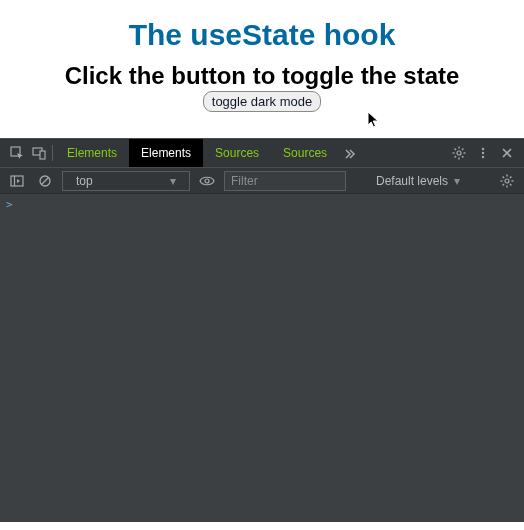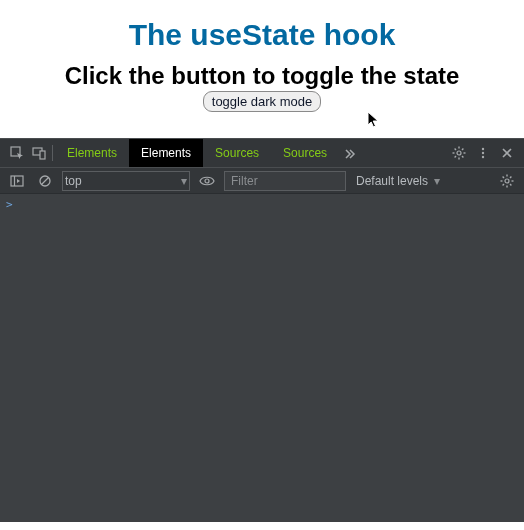--- a/index.html
+++ b/index.html
@@ -14,26 +14,26 @@
   .devtools { width: 100%; border-top: 1px solid #4a4d50; font-family: "Helvetica Neue", Arial, sans-serif; color: #b7bbbf; font-size: 12px; }
   .dt-tabbar { background: #333639; height: 28px; display: flex; align-items: stretch; padding-left: 6px; }
   .dt-icon-btn { width: 22px; display: flex; align-items: center; justify-content: center; color: #a5a8ab; cursor: pointer; }
   .dt-icon-btn svg { display: block; }
   .dt-tab { padding: 0 12px; display: flex; align-items: center; color: #84cc16; cursor: pointer; }
   .dt-tab.active { background: #000; color: #fff; }
   .dt-spacer { flex: 1; }
   .dt-tabbar-right { display: flex; align-items: center; padding-right: 6px; gap: 2px; }
 
   .dt-toolbar { background: #333639; height: 27px; display: flex; align-items: center; border-top: 1px solid #4a4d50; border-bottom: 1px solid #2a2d30; padding: 0 6px; gap: 6px; }
-  .ctx-select { background: #333639; border: 1px solid #5a5d60; color: #b7bbbf; height: 20px; width: 128px; display: flex; align-items: center; justify-content: space-between; padding: 0 2px; cursor: pointer; font-size: 12px; }
+  .ctx-select { background: #333639; border: 1px solid #5a5d60; color: #b7bbbf; height: 20px; width: 128px; display: flex; align-items: center; justify-content: space-between; padding: 0 13px; cursor: pointer; font-size: 12px; }
   .ctx-select .chev { color: #8a8d90; }
   .eye-wrap { width: 22px; display: flex; align-items: center; justify-content: center; color: #a5a8ab; }
   .filter-input { background: #3a3d40; border: 1px solid #5a5d60; color: #cfd2d5; height: 20px; width: 122px; padding: 0 6px; font-size: 12px; outline: none; }
   .filter-input::placeholder { color: #8a8d90; }
-  .levels-select { color: #b7bbbf; display: flex; align-items: center; gap: 6px; cursor: pointer; padding: 0 4px; }
+  .levels-select { color: #b7bbbf; display: flex; align-items: center; gap: 6px; cursor: pointer; padding: 0 4px; margin-left: 20px; }
   .levels-select .chev { color: #8a8d90; }
   .dt-toolbar .gear-right { margin-left: auto; }
 
   .console-body { background: #3d4043; height: 328px; position: relative; }
   .prompt { position: absolute; left: 6px; top: 4px; color: #6fa4dc; font-family: Menlo, Consolas, monospace; font-size: 11px; }
 
   .sep-v { width: 1px; height: 16px; background: #5a5d60; margin: 0 2px; align-self: center; }
 </style>
 </head>
 <body>

